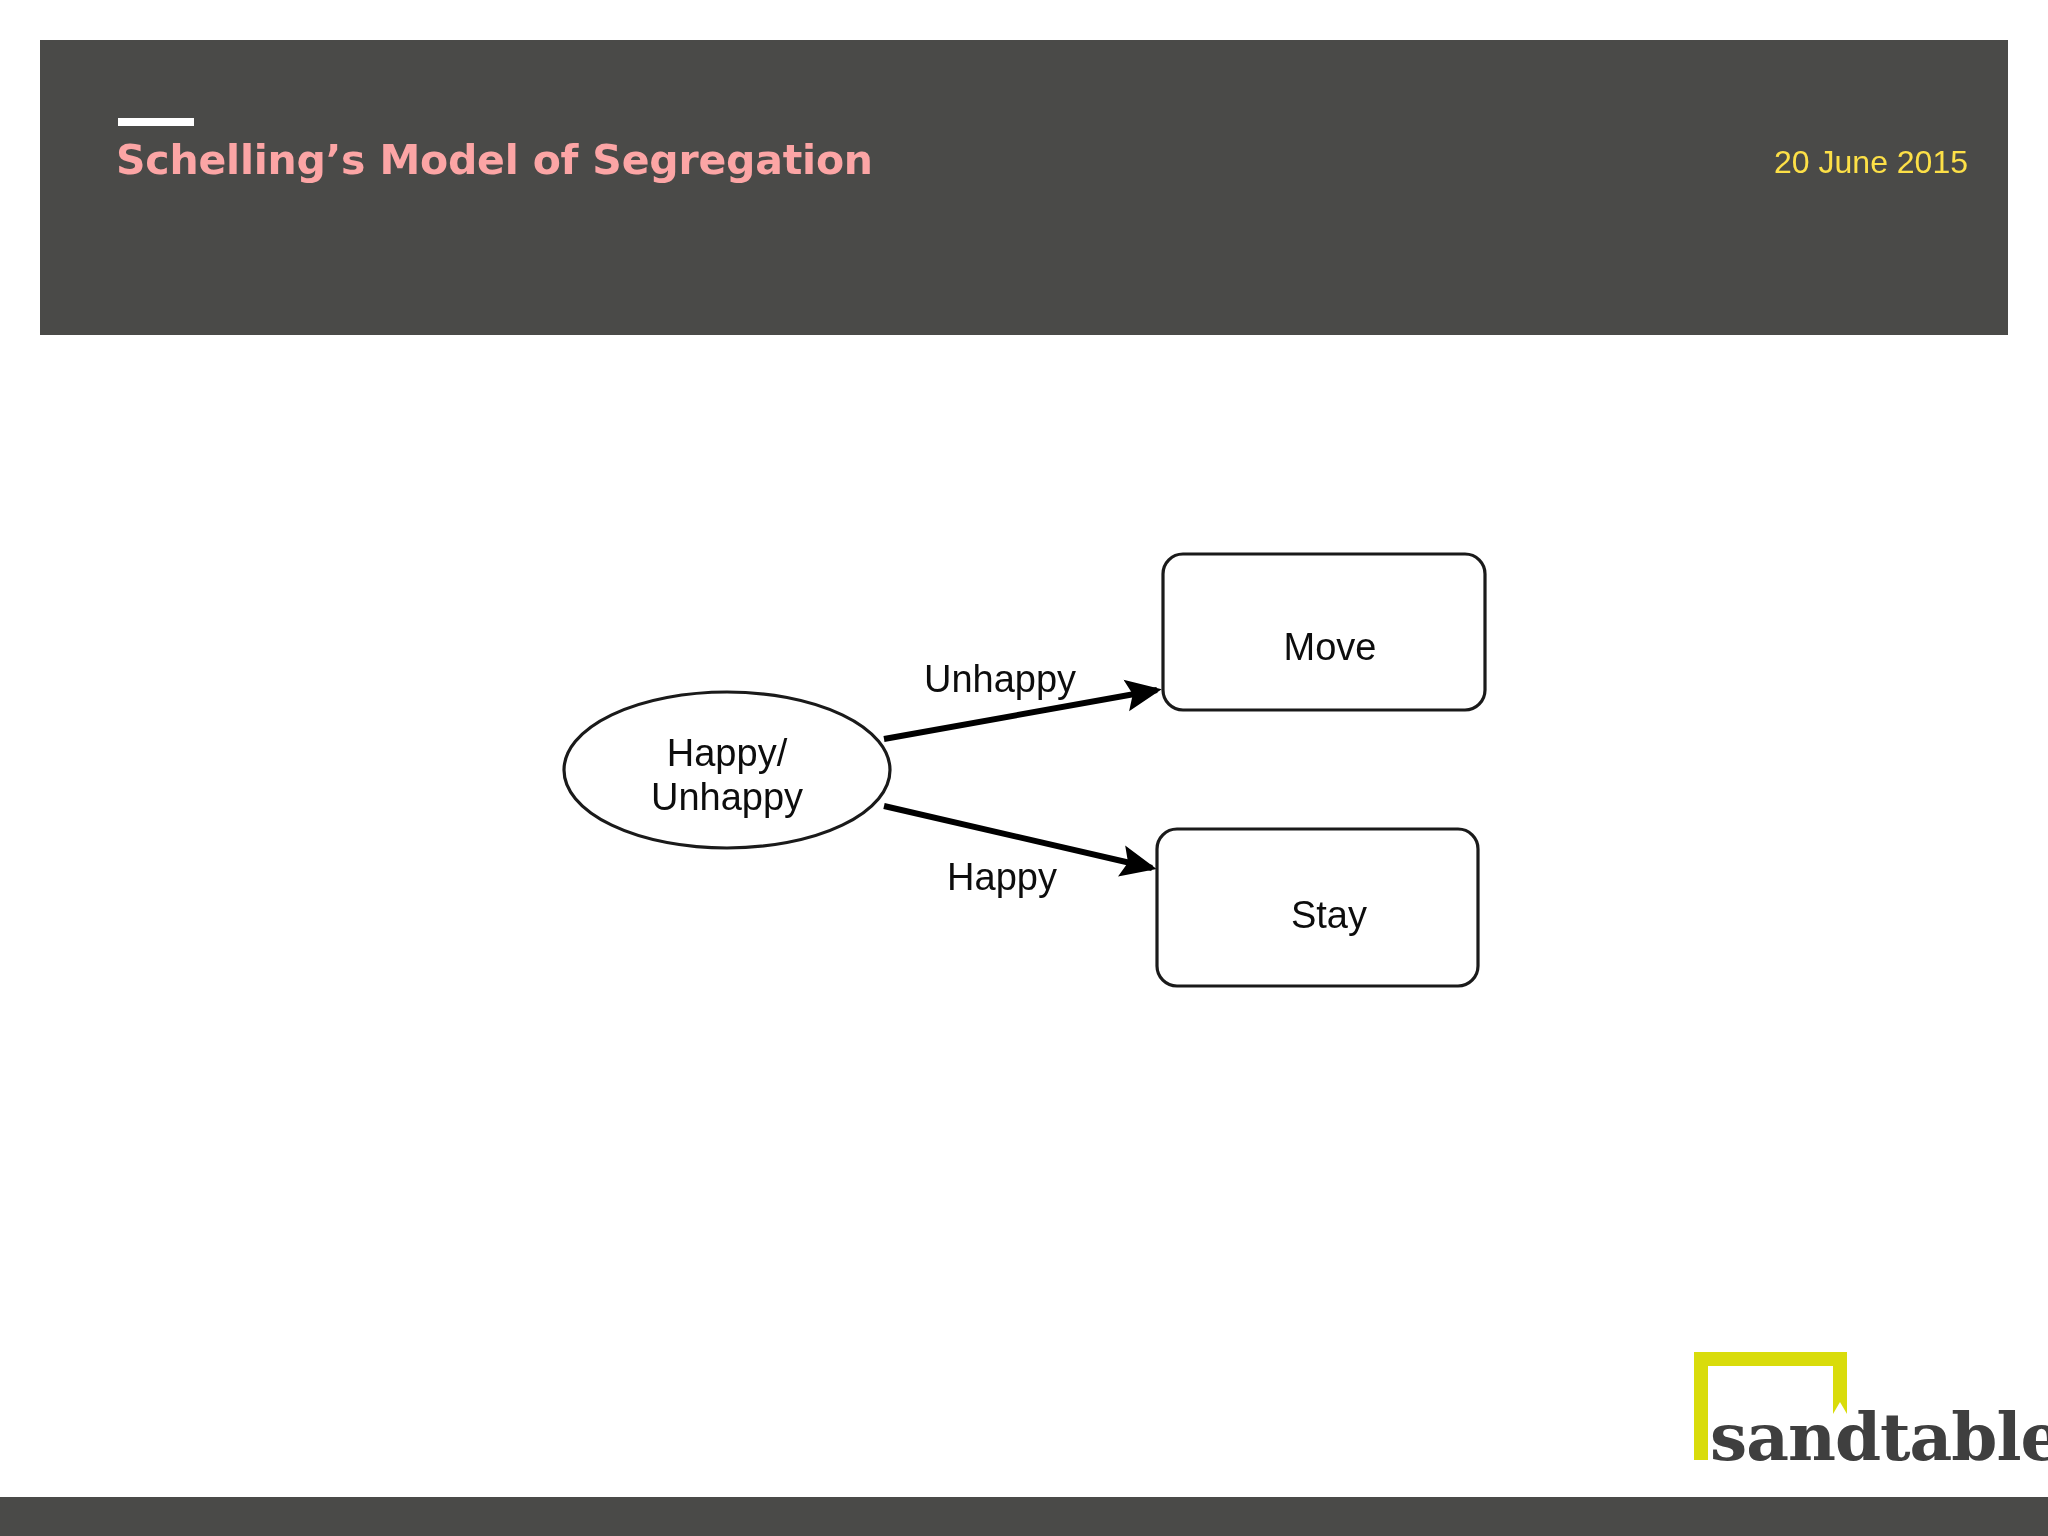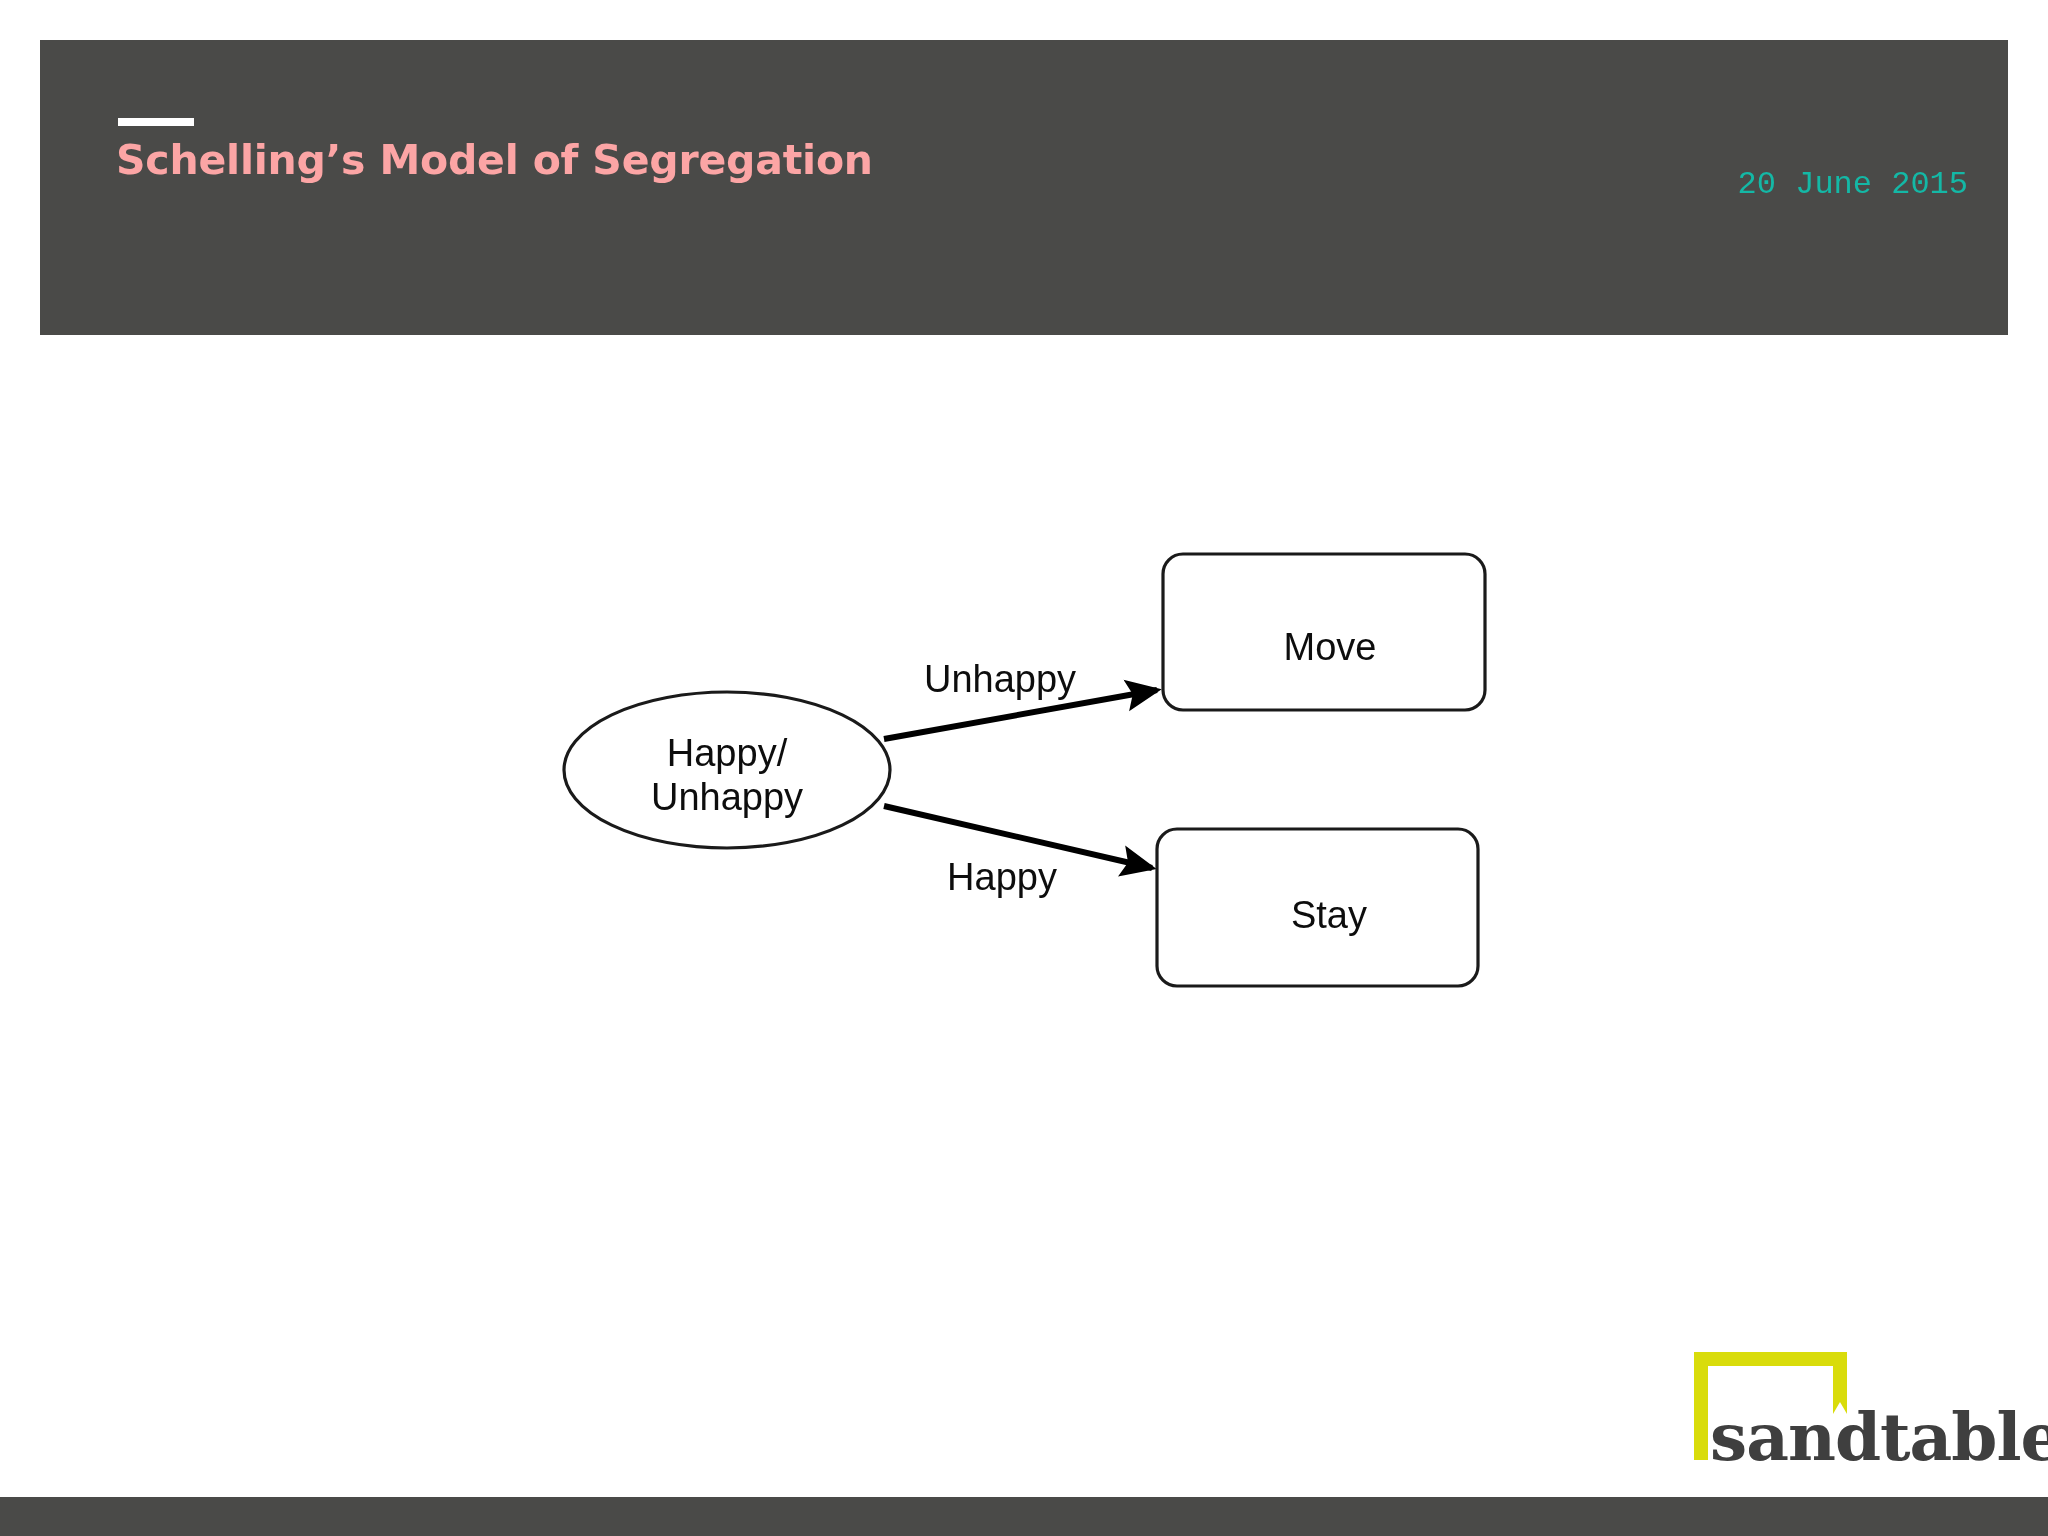--- a/index.html
+++ b/index.html
@@ -49,26 +49,25 @@
     font-size: 41px;
     font-weight: 600;
     letter-spacing: -0.2px;
     color: #fca5a5;
     white-space: nowrap;
   }
   #slide-date {
     position: absolute;
     right: 40px;
     top: 104px;
-    font-family: Liberation Mono, monospace;
+    font-family: Liberation Sans, sans-serif;
     font-size: 32px;
     font-weight: 400;
-    color: #14b8a6;
+    color: #fde047;
     white-space: nowrap;
-    margin-top: 22px;
   }
 
   
   #diagram {
     position: absolute;
     left: 0;
     top: 0;
     width: 2048px;
     height: 1372px;
     pointer-events: none;

